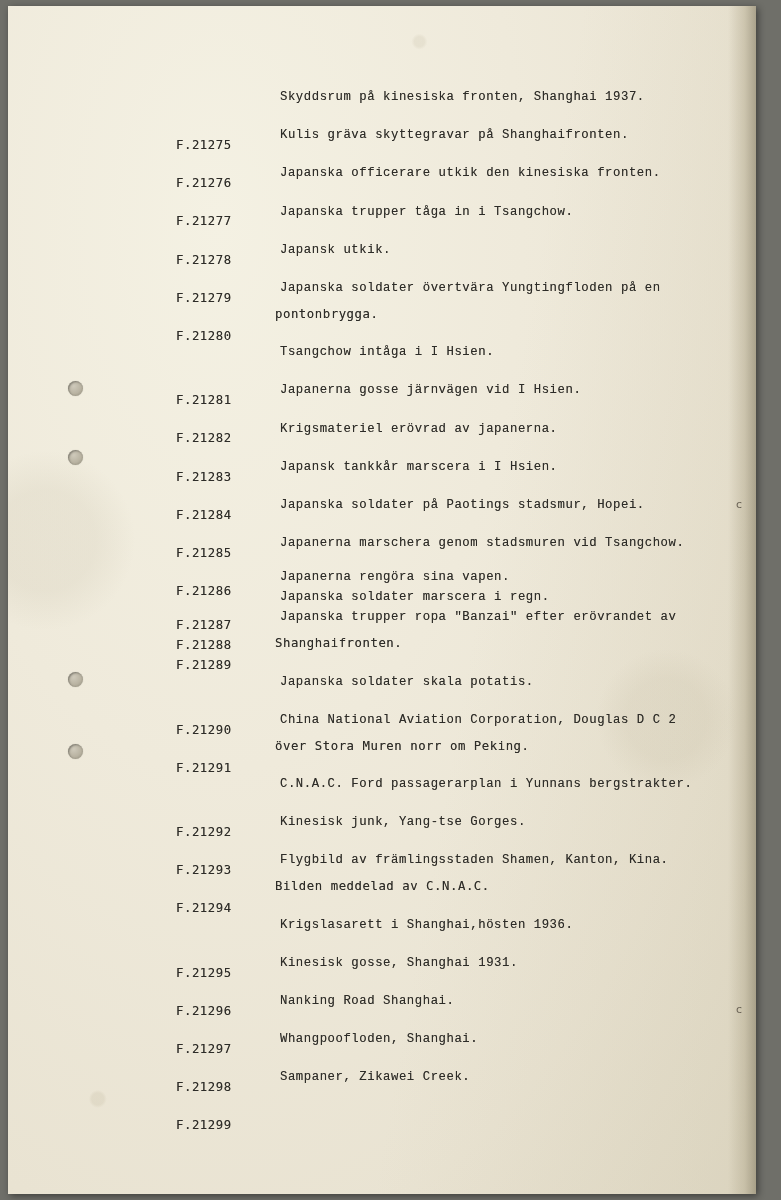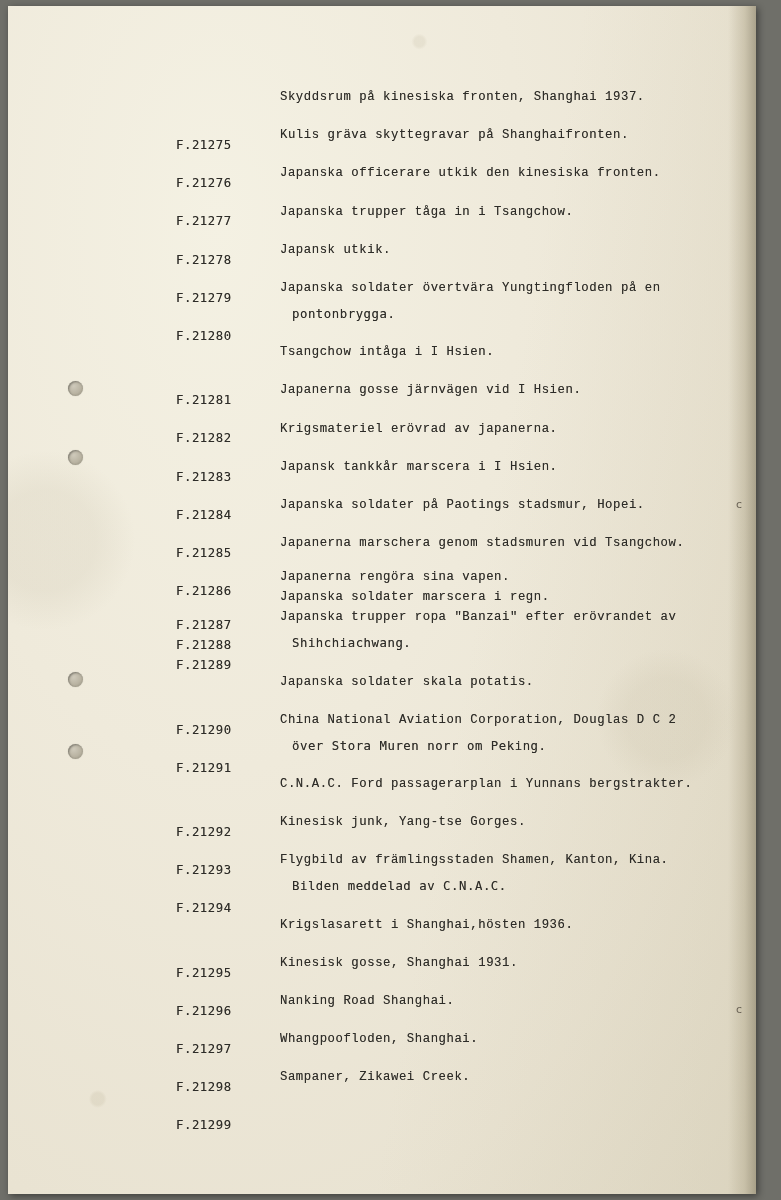--- a/index.html
+++ b/index.html
@@ -101,21 +101,21 @@
     margin-top: 48px;
   }
   .entry .txt {
     position: absolute;
     left: 108px;
     top: 0;
     font-family: Liberation Mono, monospace;
   }
   .entry .txt2 {
     position: absolute;
-    left: 120px;
+    left: 103px;
     top: 26px;
   }
 </style>
 </head>
 <body>
 
 <div id="page">
   <div id="sheet">
     <div id="edge-right"></div>
     <div id="punches">
@@ -136,21 +136,21 @@
         <div class="entry" style="left: 164px; top: 236.8px;"><span class="num">F.21279</span><span class="txt">Japansk utkik.</span></div>
         <div class="entry" style="left: 164px; top: 275px;"><span class="num">F.21280</span><span class="txt">Japanska soldater övertvära Yungtingfloden på en</span><span class="txt2">pontonbrygga.</span></div>
         <div class="entry" style="left: 164px; top: 339.2px;"><span class="num">F.21281</span><span class="txt">Tsangchow intåga i I Hsien.</span></div>
         <div class="entry" style="left: 164px; top: 377.4px;"><span class="num">F.21282</span><span class="txt">Japanerna gosse järnvägen vid I Hsien.</span></div>
         <div class="entry" style="left: 164px; top: 415.6px;"><span class="num">F.21283</span><span class="txt">Krigsmateriel erövrad av japanerna.</span></div>
         <div class="entry" style="left: 164px; top: 453.8px;"><span class="num">F.21284</span><span class="txt">Japansk tankkår marscera i I Hsien.</span></div>
         <div class="entry" style="left: 164px; top: 492px;"><span class="num">F.21285</span><span class="txt">Japanska soldater på Paotings stadsmur, Hopei.</span></div>
         <div class="entry" style="left: 164px; top: 530.2px;"><span class="num">F.21286</span><span class="txt">Japanerna marschera genom stadsmuren vid Tsangchow.</span></div>
         <div class="entry" style="left: 164px; top: 564.4px;"><span class="num">F.21287</span><span class="txt">Japanerna rengöra sina vapen.</span></div>
         <div class="entry" style="left: 164px; top: 584.4px;"><span class="num">F.21288</span><span class="txt">Japanska soldater marscera i regn.</span></div>
-        <div class="entry" style="left: 164px; top: 604.4px;"><span class="num">F.21289</span><span class="txt">Japanska trupper ropa "Banzai" efter erövrandet av</span><span class="txt2">Shihchiachwang.</span></div>
+        <div class="entry" style="left: 164px; top: 604.4px;"><span class="num">F.21289</span><span class="txt">Japanska trupper ropa "Banzai" efter erövrandet av</span><span class="txt2">Shanghaifronten.</span></div>
         <div class="entry" style="left: 164px; top: 668.6px;"><span class="num">F.21290</span><span class="txt">Japanska soldater skala potatis.</span></div>
         <div class="entry" style="left: 164px; top: 706.8px;"><span class="num">F.21291</span><span class="txt">China National Aviation Corporation, Douglas D C 2</span><span class="txt2">över Stora Muren norr om Peking.</span></div>
         <div class="entry" style="left: 164px; top: 771px;"><span class="num">F.21292</span><span class="txt">C.N.A.C. Ford passagerarplan i Yunnans bergstrakter.</span></div>
         <div class="entry" style="left: 164px; top: 809.2px;"><span class="num">F.21293</span><span class="txt">Kinesisk junk, Yang-tse Gorges.</span></div>
         <div class="entry" style="left: 164px; top: 847.4px;"><span class="num">F.21294</span><span class="txt">Flygbild av främlingsstaden Shamen, Kanton, Kina.</span><span class="txt2">Bilden meddelad av C.N.A.C.</span></div>
         <div class="entry" style="left: 164px; top: 911.6px;"><span class="num">F.21295</span><span class="txt">Krigslasarett i Shanghai,hösten 1936.</span></div>
         <div class="entry" style="left: 164px; top: 949.8px;"><span class="num">F.21296</span><span class="txt">Kinesisk gosse, Shanghai 1931.</span></div>
         <div class="entry" style="left: 164px; top: 988px;"><span class="num">F.21297</span><span class="txt">Nanking Road Shanghai.</span></div>
         <div class="entry" style="left: 164px; top: 1026.2px;"><span class="num">F.21298</span><span class="txt">Whangpoofloden, Shanghai.</span></div>
         <div class="entry" style="left: 164px; top: 1064.4px;"><span class="num">F.21299</span><span class="txt">Sampaner, Zikawei Creek.</span></div>

